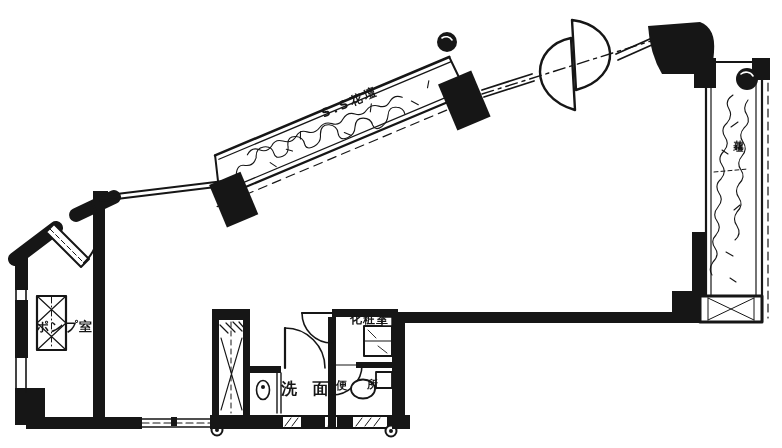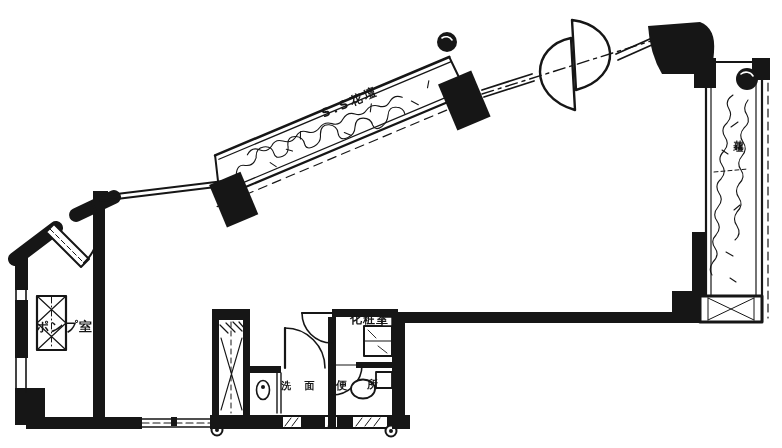--- a/index.html
+++ b/index.html
@@ -21,21 +21,21 @@
   .lbl-pump{left:36px;top:320px;font-size:13px;letter-spacing:1px;}
   .lbl-splanter{
     left:322px;top:108px;font-size:12px;letter-spacing:3px;
     transform:rotate(-23deg);transform-origin:left center;
   }
   .lbl-rplanter{
     left:733px;top:132px;font-size:10px;letter-spacing:2px;
     writing-mode:vertical-rl;
   }
   .lbl-powder{left:350px;top:313px;font-size:12px;letter-spacing:1px;}
-  .lbl-wash{left:281px;top:381px;font-size:10px;letter-spacing:5px;}
+  .lbl-wash{left:281px;top:381px;font-size:16px;letter-spacing:5px;}
   .lbl-wc-a{left:336px;top:380px;font-size:11px;}
   .lbl-wc-b{left:367px;top:379px;font-size:11px;}
 </style>
 </head>
 <body>
 
 <div class="canvas">
 
 <svg width="782" height="448" viewBox="0 0 782 448" stroke-linecap="round" stroke-linejoin="round">
 

